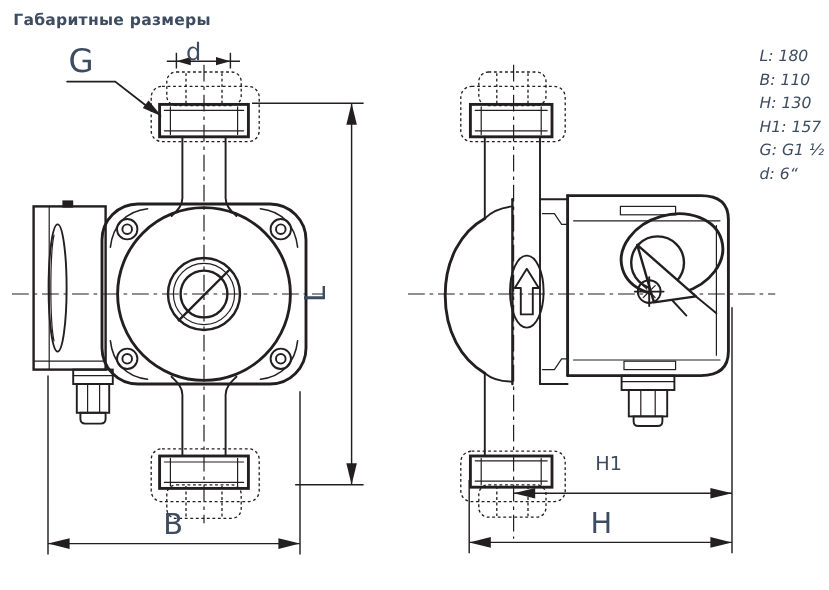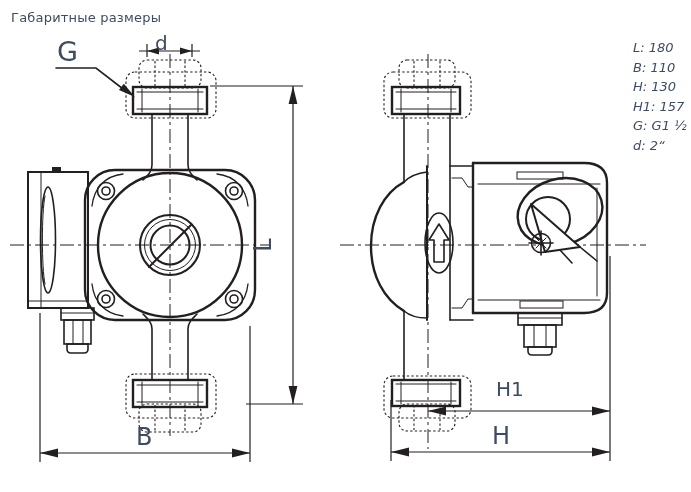--- a/index.html
+++ b/index.html
@@ -1,26 +1,26 @@
 <!DOCTYPE html>
 <html style="--label-color: #3e4c61; --line-color: #231f20;"><head>
 <meta charset="utf-8">
 <style>
   :root { --label-color:#3e4c61; --line-color:#231f20; }
   * { margin:0; padding:0; box-sizing:border-box; }
   body { width:691px; height:492px; background:#fff; font-family:"DejaVu Sans", sans-serif; overflow:hidden; }
   .stage { position:relative; width:691px; height:492px; background:#fff; }
-  .title { position:absolute; left:11px; top:10px; font-size:13px; font-weight:normal; color:var(--label-color); letter-spacing:0.2px; }
+  .title { position:absolute; left:11px; top:10px; font-size:13px; font-weight:bold; color:var(--label-color); letter-spacing:0.2px; }
   .legend { position:absolute; left:633px; top:38px; font-size:13px; color:var(--label-color); line-height:19.5px; white-space:nowrap;font-style:italic; }
   .dim-label { position:absolute; color:var(--label-color); line-height:1; }
   .lbl-G  { left:57px;  top:38px;  font-size:27px; }
   .lbl-d  { left:155px; top:33px;  font-size:20px; }
   .lbl-L  { left:256px; top:233px; font-size:24px; transform:rotate(-90deg); }
   .lbl-B  { left:136px; top:425px; font-size:24px; }
-  .lbl-H1 { left:496px; top:379px; font-size:20px;text-align:right; }
+  .lbl-H1 { left:496px; top:379px; font-size:16px;text-align:right; }
   .lbl-H  { left:492px; top:424px; font-size:24px; }
   svg.drawing { position:absolute; left:0; top:0; }
   svg.drawing * { vector-effect:none; }
   .thick { fill:none; stroke:var(--line-color); stroke-width:2.4; stroke-linecap:round; }
   .med2  { fill:none; stroke:var(--line-color); stroke-width:2;   stroke-linecap:round; }
   .med   { fill:none; stroke:var(--line-color); stroke-width:1.6; stroke-linecap:round; }
   .thin  { fill:none; stroke:var(--line-color); stroke-width:1;   stroke-linecap:round; }
   .thin2 { fill:none; stroke:var(--line-color); stroke-width:1.3; stroke-linecap:round; }
   .dim   { fill:none; stroke:var(--line-color); stroke-width:1.2; }
   .cl    { fill:none; stroke:var(--line-color); stroke-width:1; stroke-dasharray:14 4 3 4; }
@@ -228,15 +228,15 @@
   <div class="dim-label lbl-B">B</div>
   <div class="dim-label lbl-H1">H1</div>
   <div class="dim-label lbl-H">H</div>
 
   <div class="legend">
     <div>L: 180</div>
     <div>B: 110</div>
     <div>H: 130</div>
     <div>H1: 157</div>
     <div>G: G1 ½</div>
-    <div>d: 2“</div>
+    <div>d: 6“</div>
   </div>
 </div>
 
 </body></html>

